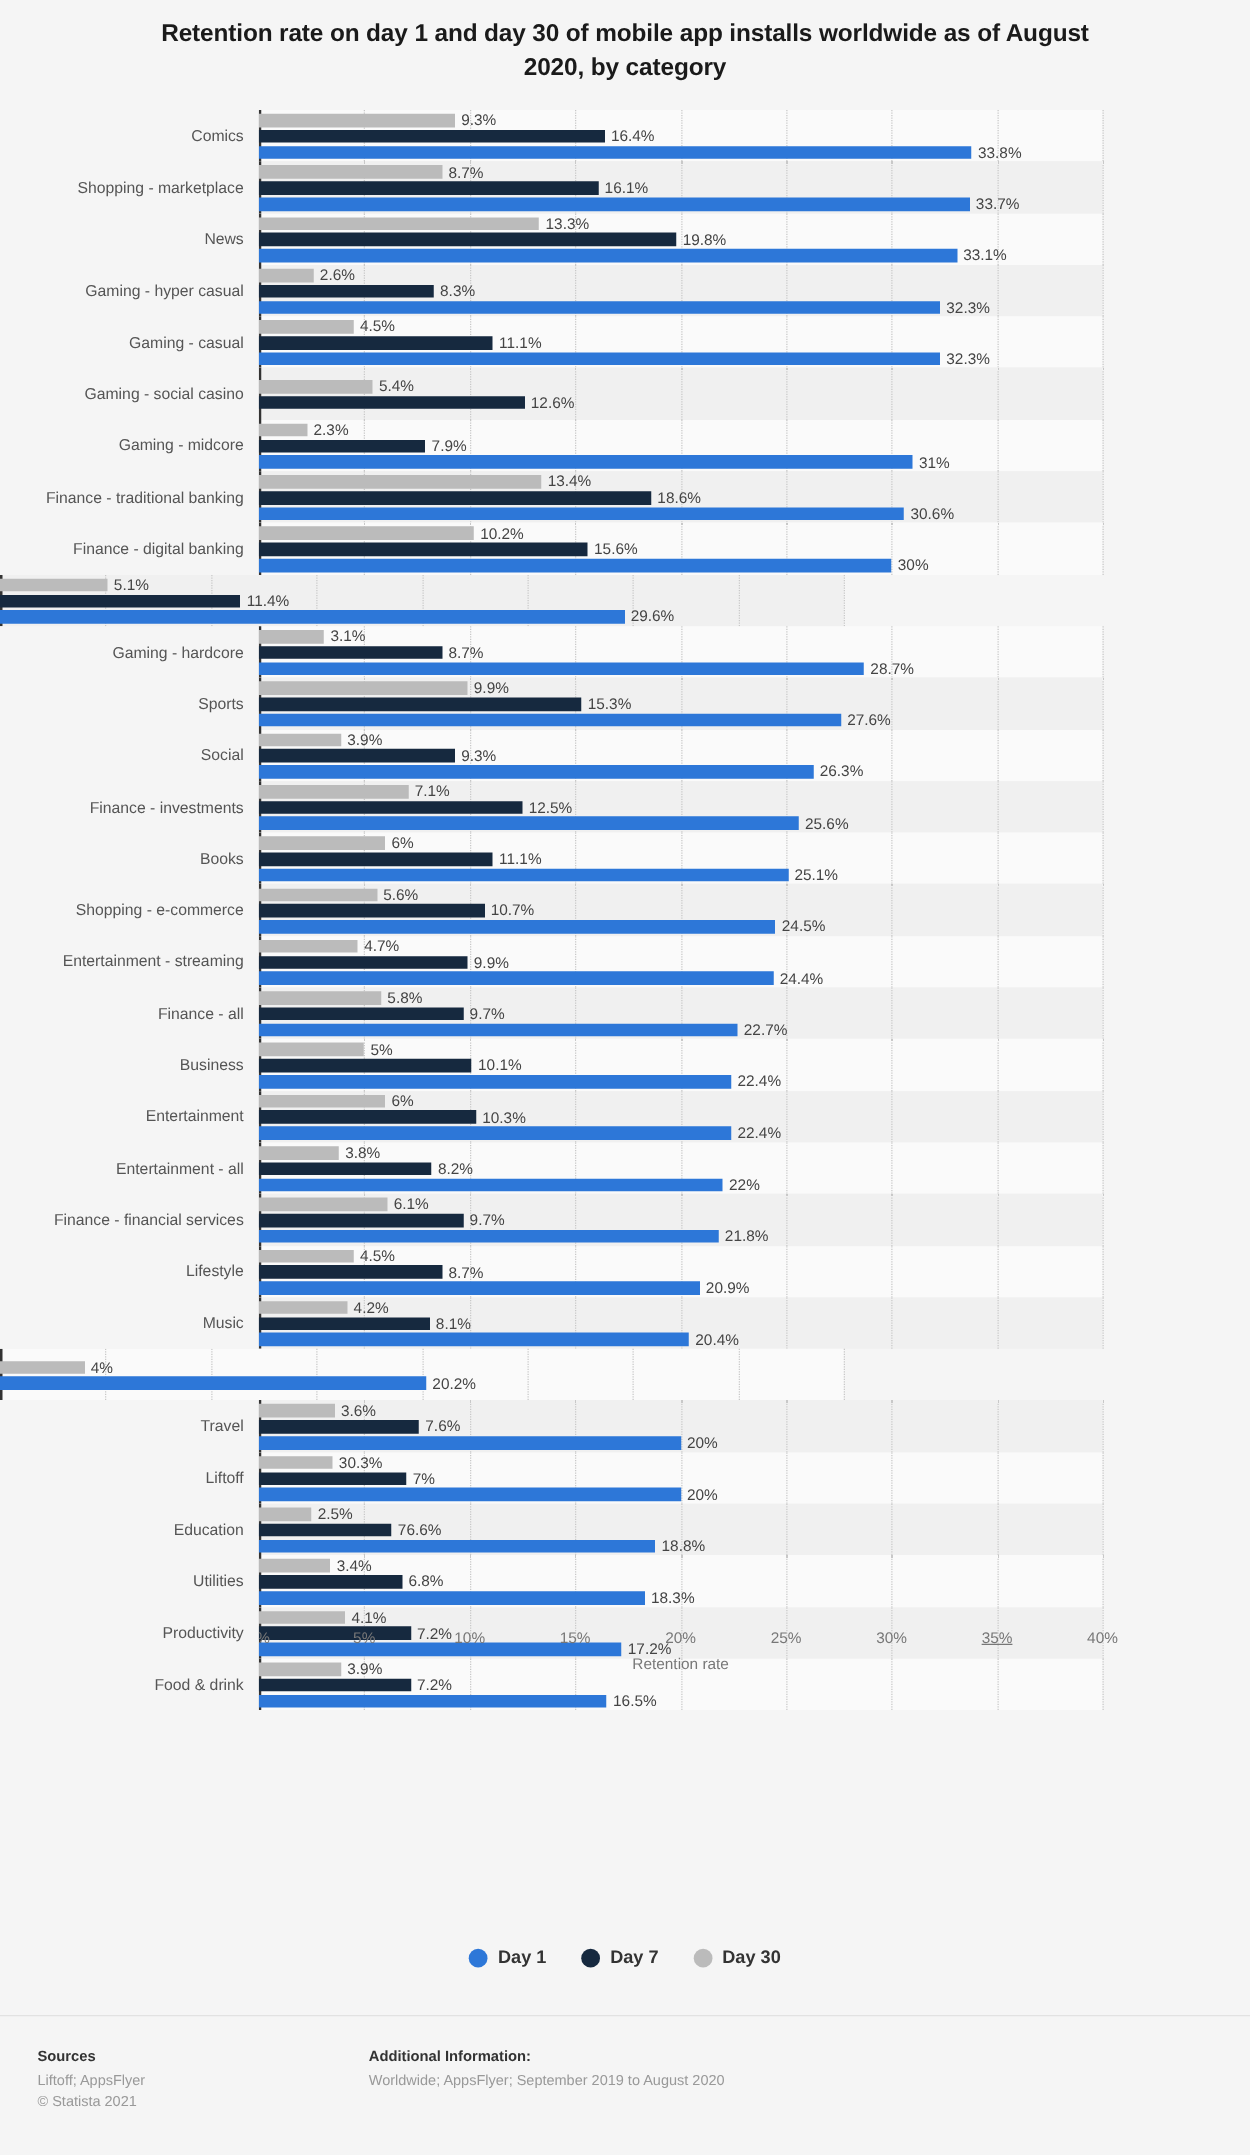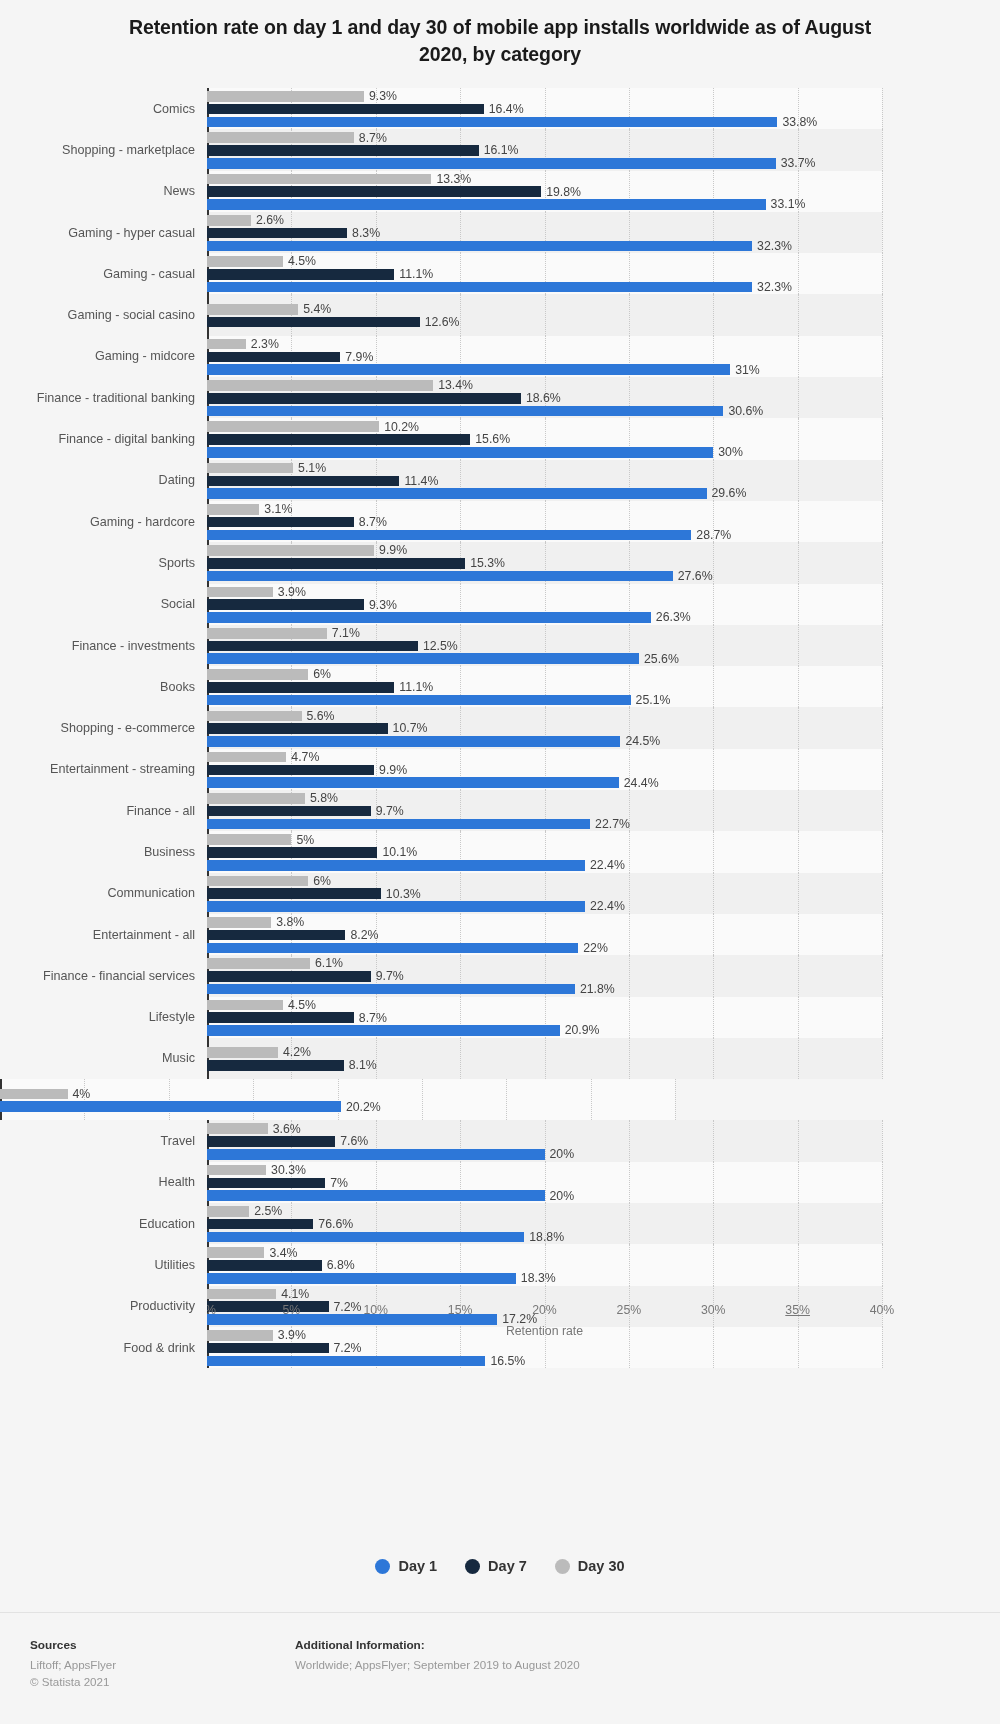--- a/index.html
+++ b/index.html
@@ -490,21 +490,20 @@
               <div class="bar-val">15.6%</div>
             </div>
             <div class="barline">
               <div class="bar d1" style="width: 506.25px;"></div>
               <div class="bar-val">30%</div>
             </div>
           </div>
         </div>
       </div>
       <div class="row alt">
-        <div class="cat-label">Dating</div>
         <div class="plot-cell">
           <div class="plot-bg"></div>
           <div class="grid">
             <div class="gridline zero" style="left: 0px;"></div>
             <div class="gridline" style="left: 84.375px;"></div>
             <div class="gridline" style="left: 168.75px;"></div>
             <div class="gridline" style="left: 253.125px;"></div>
             <div class="gridline" style="left: 337.5px;"></div>
             <div class="gridline" style="left: 421.875px;"></div>
             <div class="gridline" style="left: 506.25px;"></div>
@@ -800,21 +799,21 @@
               <div class="bar-val">10.1%</div>
             </div>
             <div class="barline">
               <div class="bar d1" style="width: 378px;"></div>
               <div class="bar-val">22.4%</div>
             </div>
           </div>
         </div>
       </div>
       <div class="row alt">
-        <div class="cat-label">Communication</div>
+        <div class="cat-label">Entertainment</div>
         <div class="plot-cell">
           <div class="plot-bg"></div>
           <div class="grid">
             <div class="gridline zero" style="left: 0px;"></div>
             <div class="gridline" style="left: 84.375px;"></div>
             <div class="gridline" style="left: 168.75px;"></div>
             <div class="gridline" style="left: 253.125px;"></div>
             <div class="gridline" style="left: 337.5px;"></div>
             <div class="gridline" style="left: 421.875px;"></div>
             <div class="gridline" style="left: 506.25px;"></div>
@@ -947,20 +946,24 @@
           </div>
           <div class="bars">
             <div class="barline">
               <div class="bar d30" style="width: 70.875px;"></div>
               <div class="bar-val">4.2%</div>
             </div>
             <div class="barline">
               <div class="bar d7" style="width: 136.688px;"></div>
               <div class="bar-val">8.1%</div>
             </div>
+            <div class="barline">
+              <div class="bar d1" style="width: 344.25px;"></div>
+              <div class="bar-val">20.4%</div>
+            </div>
           </div>
         </div>
       </div>
       <div class="row">
         <div class="plot-cell">
           <div class="plot-bg"></div>
           <div class="grid">
             <div class="gridline zero" style="left: 0px;"></div>
             <div class="gridline" style="left: 84.375px;"></div>
             <div class="gridline" style="left: 168.75px;"></div>
@@ -1008,21 +1011,21 @@
               <div class="bar-val">7.6%</div>
             </div>
             <div class="barline">
               <div class="bar d1" style="width: 337.5px;"></div>
               <div class="bar-val">20%</div>
             </div>
           </div>
         </div>
       </div>
       <div class="row">
-        <div class="cat-label">Health</div>
+        <div class="cat-label">Liftoff</div>
         <div class="plot-cell">
           <div class="plot-bg"></div>
           <div class="grid">
             <div class="gridline zero" style="left: 0px;"></div>
             <div class="gridline" style="left: 84.375px;"></div>
             <div class="gridline" style="left: 168.75px;"></div>
             <div class="gridline" style="left: 253.125px;"></div>
             <div class="gridline" style="left: 337.5px;"></div>
             <div class="gridline" style="left: 421.875px;"></div>
             <div class="gridline" style="left: 506.25px;"></div>

